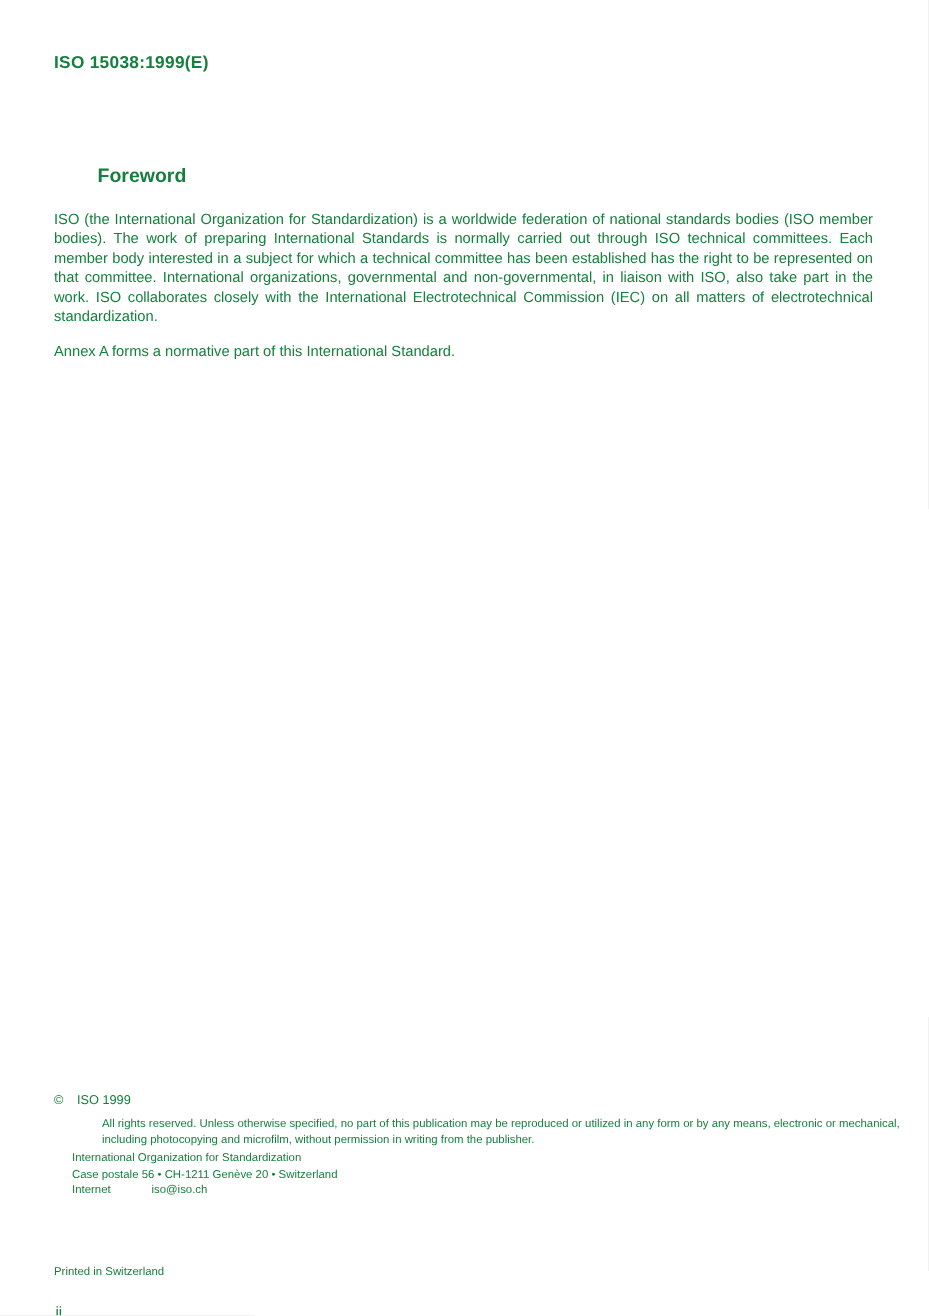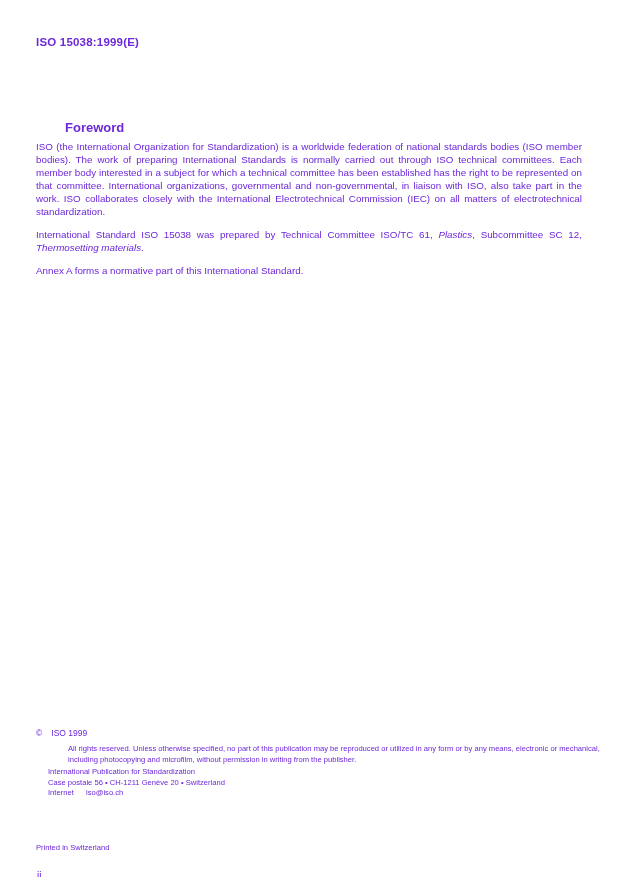--- a/index.html
+++ b/index.html
@@ -7,35 +7,35 @@
     padding: 0;
     background: #e8e8e8;
   }
   .page {
     position: relative;
     width: 619px;
     height: 877px;
     margin: 0 auto;
     background: #ffffff;
     font-family: "Liberation Sans", sans-serif;
-    color: #6d28d9;
+    color: #15803d;
     overflow: hidden;
   }
   .doc-header {
     position: absolute;
     left: 36px;
     top: 36px;
     font-size: 11.5px;
     font-weight: bold;
     letter-spacing: 0.2px;
   }
   .foreword-title {
     position: absolute;
     left: 36px;
-    top: 120px;
+    top: 109px;
     font-size: 13px;
     font-weight: bold;
     padding-left: 29px;
   }
   .body-text {
     position: absolute;
     left: 36px;
     top: 140px;
     width: 546px;
   }
@@ -70,21 +70,21 @@
   }
   .publisher-block {
     position: absolute;
     left: 48px;
     top: 767px;
     font-size: 7.6px;
     line-height: 10.5px;
   }
   .publisher-block .internet-label {
     display: inline-block;
-    width: 38px;
+    width: 53px;
   }
   .printed-line {
     position: absolute;
     left: 36px;
     top: 843px;
     font-size: 7.6px;
     text-align: right;
   }
   .page-number {
     position: absolute;
@@ -97,32 +97,31 @@
 <body>
 
 <div class="page">
 
   <div class="doc-header">ISO 15038:1999(E)</div>
 
   <div class="foreword-title">Foreword</div>
 
   <div class="body-text">
     <p>ISO (the International Organization for Standardization) is a worldwide federation of national standards bodies (ISO member bodies). The work of preparing International Standards is normally carried out through ISO technical committees. Each member body interested in a subject for which a technical committee has been established has the right to be represented on that committee. International organizations, governmental and non-governmental, in liaison with ISO, also take part in the work. ISO collaborates closely with the International Electrotechnical Commission (IEC) on all matters of electrotechnical standardization.</p>
-    <p><span>International Standard ISO 15038 was prepared by Technical Committee ISO/TC 61, </span><span class="it">Plastics</span><span>, Subcommittee SC 12, </span><span class="it">Thermosetting materials</span><span>.</span></p>
     <p>Annex A forms a normative part of this International Standard.</p>
   </div>
 
   <div class="copyright-line">
     <span class="sym">©</span><span>ISO 1999</span>
   </div>
 
   <div class="rights-text">All rights reserved. Unless otherwise specified, no part of this publication may be reproduced or utilized in any form or by any means, electronic or mechanical, including photocopying and microfilm, without permission in writing from the publisher.</div>
 
   <div class="publisher-block">
-    <div>International Publication for Standardization</div>
+    <div>International Organization for Standardization</div>
     <div>Case postale 56 • CH-1211 Genève 20 • Switzerland</div>
     <div><span class="internet-label">Internet</span><span>iso@iso.ch</span></div>
   </div>
 
   <div class="printed-line">Printed in Switzerland</div>
 
   <div class="page-number">ii</div>
 
 </div>
 

